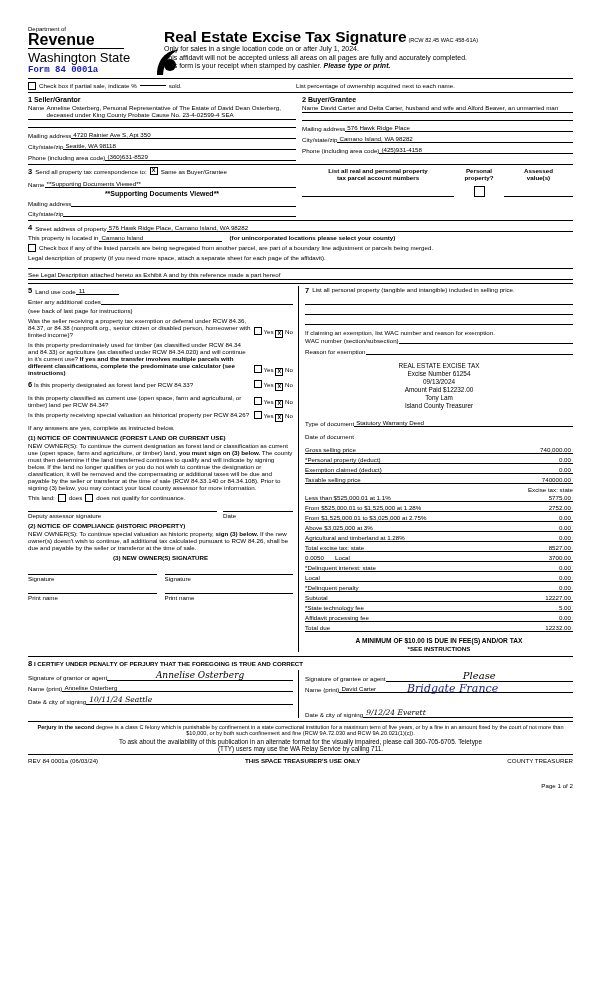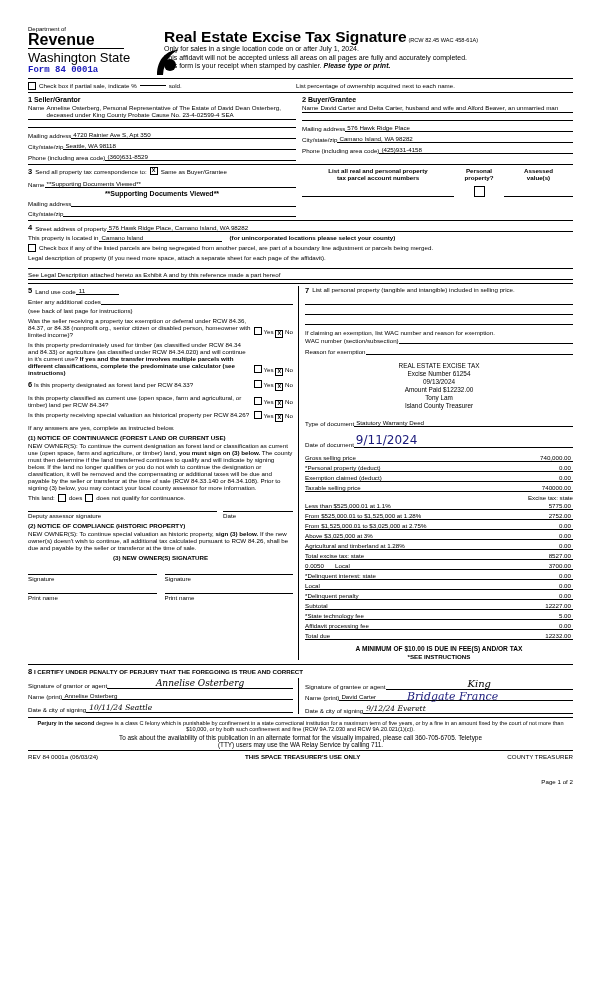--- a/index.html
+++ b/index.html
@@ -337,21 +337,20 @@
           <div>Tony Lam</div>
           <div>Island County Treasurer</div>
         </div>
 
         <div style="display:flex;align-items:flex-end;margin-top:9px;">
           <span>Type of document</span>
           <span class="fill val">Statutory Warranty Deed</span>
         </div>
         <div style="display:flex;align-items:flex-end;margin-top:6px;">
           <span>Date of document</span>
-          <span class="fill val hw" style="font-size:12px;">9/11/2024</span>
         </div>
 
         <div style="margin-top:6px;">
           <div class="amt" style="margin-top:2px;">
               <span>Gross selling price</span>
               <span>740,000.00</span>
             </div>
           <div class="amt" style="margin-top:2px;">
               <span>*Personal property (deduct)</span>
               <span>0.00</span>
@@ -449,27 +448,27 @@
             <span class="fill val">Annelise Osterberg</span>
           </div>
           <div style="display:flex;align-items:flex-end;margin-top:3px;">
             <span>Date &amp; city of signing</span>
             <span class="fill hand" style="font-size:7.5px;padding-left:3px;">10/11/24  Seattle</span>
           </div>
         </div>
         <div class="colR" style="padding-left:6px;position:relative;">
           <div style="display:flex;align-items:flex-end;">
             <span>Signature of grantee or agent</span>
-            <span class="fill hand center" style="font-size:10px;">King</span>
+            <span class="fill hand center" style="font-size:10px;">Please</span>
           </div>
           <div style="display:flex;align-items:flex-end;margin-top:3px;">
             <span>Name (print)</span>
             <span class="fill val">David Carter</span>
           </div>
-          <div style="display:flex;align-items:flex-end;margin-top:3px;">
+          <div style="display:flex;align-items:flex-end;margin-top:15px;">
             <span>Date &amp; city of signing</span>
             <span class="fill hand" style="font-size:7.5px;padding-left:3px;">9/12/24  Everett</span>
           </div>
           <div class="hand" style="position:absolute;left:108px;top:12px;font-size:11px;color:#1a1a7a;">Bridgate  France</div>
         </div>
       </div>
     </div>
 
     <div class="hr" style="margin-top:3px;"></div>
 

